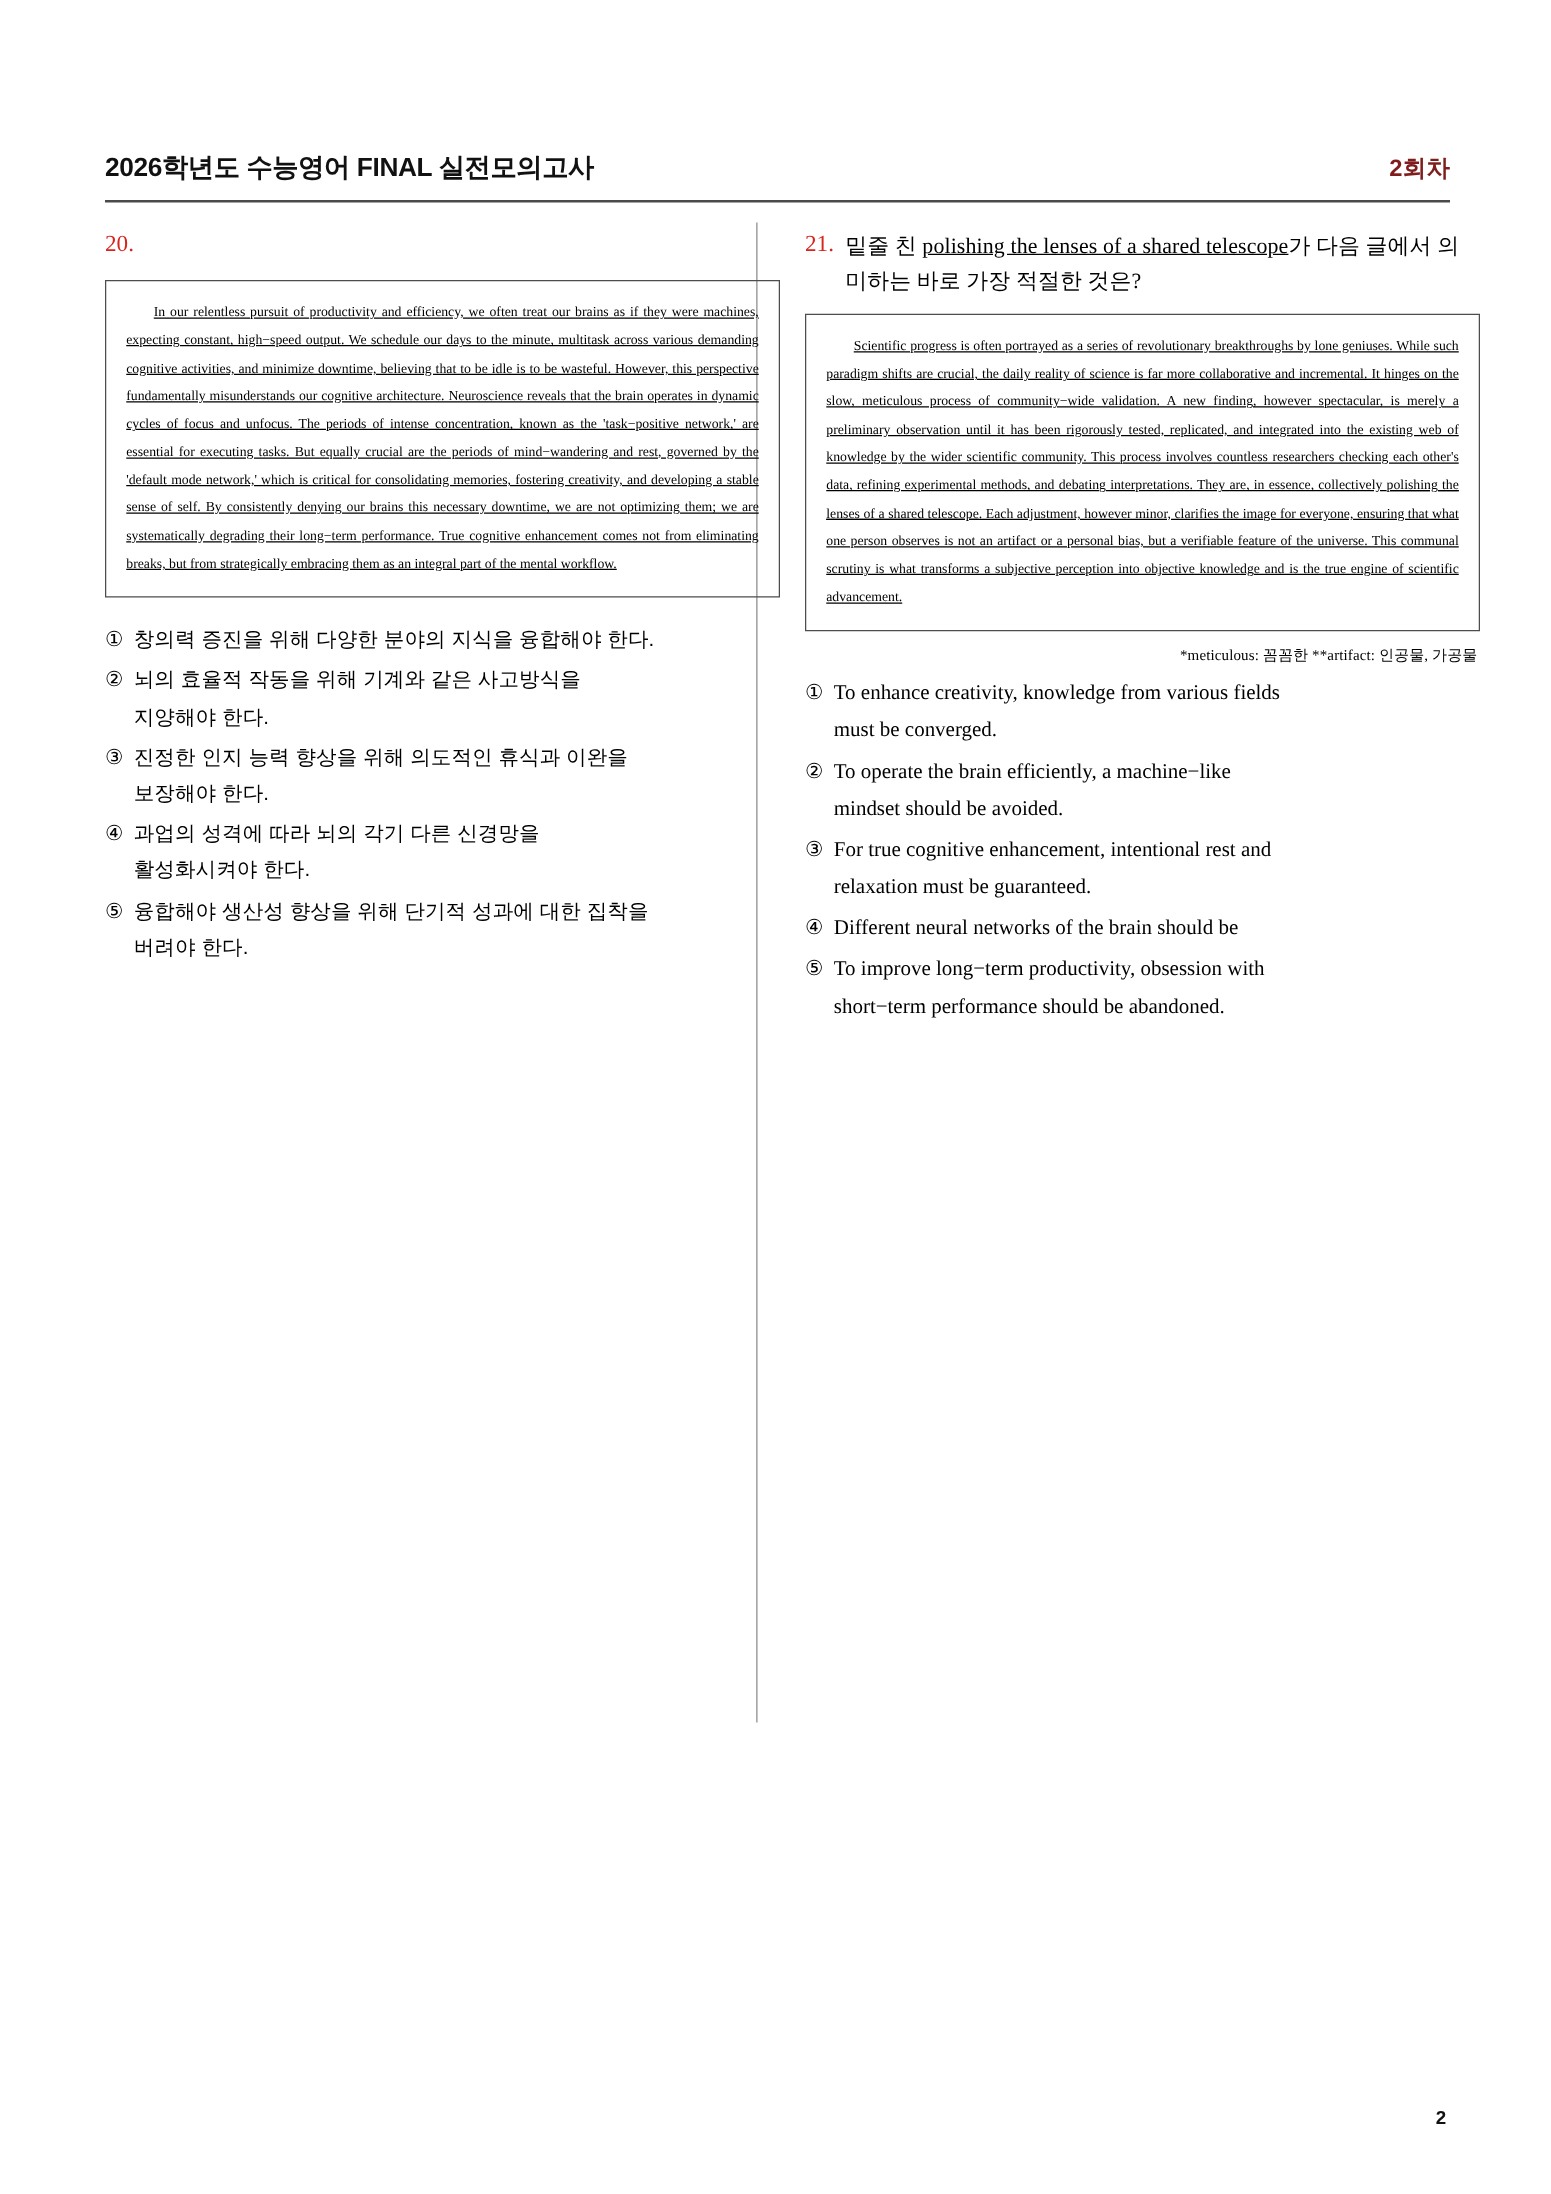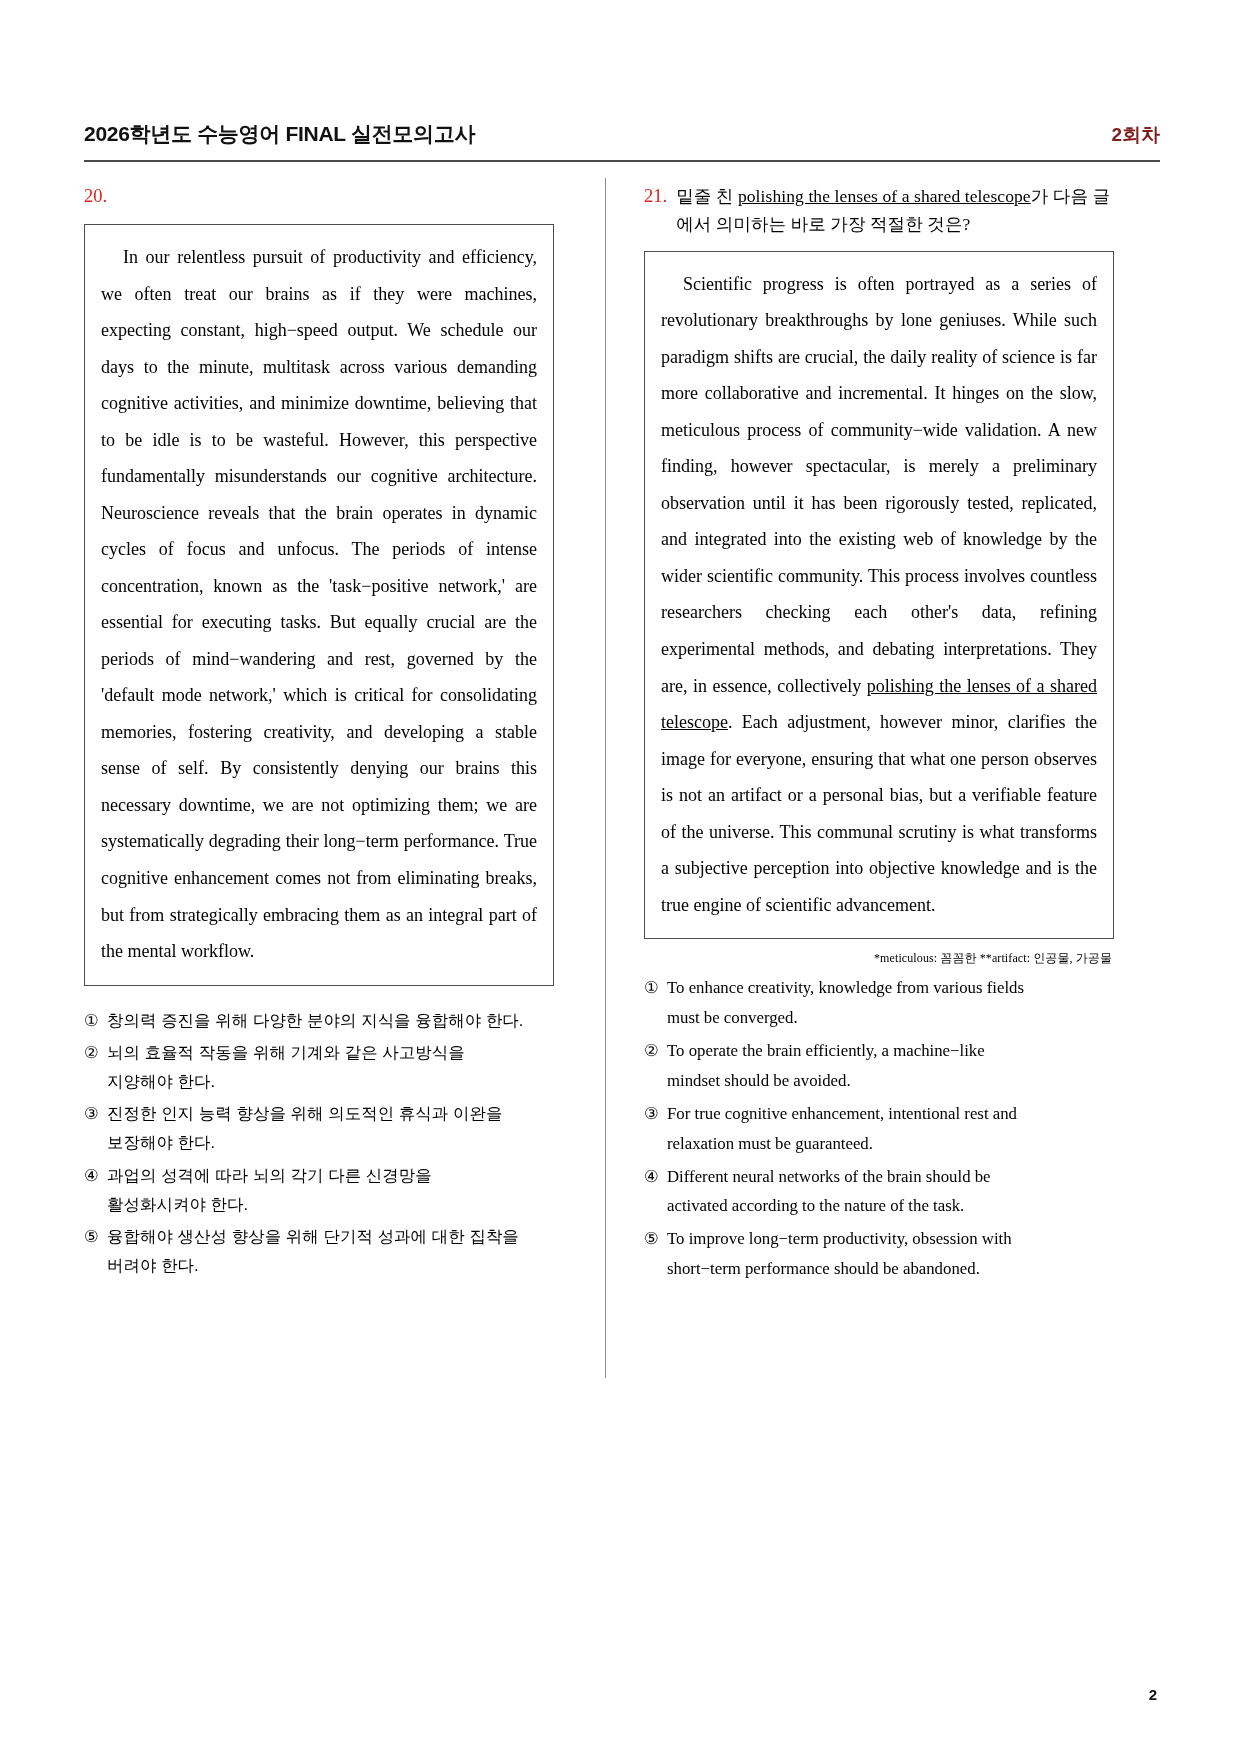--- a/index.html
+++ b/index.html
@@ -53,21 +53,21 @@
     top: 160px;
     width: 1076px;
     height: 2px;
     background: #4a4a4a;
   }
 
   
   .col {
     position: absolute;
     top: 182px;
-    width: 470px;
+    width: 540px;
   }
   .col-left  { left: 84px; }
   .col-right { left: 644px; }
 
   .col-divider {
     position: absolute;
     left: 605px;
     top: 178px;
     width: 1px;
     height: 1200px;
@@ -92,26 +92,27 @@
   .q-text {
     flex: 1 1 auto;
     letter-spacing: 0.1px;
   }
   .q-text .u { text-decoration: underline; }
 
   
   .passage {
     border: 1px solid #4d4d4d;
     padding: 14px 16px 15px 16px;
-    font-size: 18px;
+    font-size: 11px;
     line-height: 2.03;
     text-align: justify;
     text-justify: inter-word;
     box-sizing: border-box;
     hyphens: none;
+    text-decoration: underline;
   }
   .passage p { margin: 0; text-indent: 22px; }
   .passage .u { text-decoration: underline; }
 
   
   .footnote {
     text-align: right;
     font-size: 12px;
     margin-top: 11px;
     margin-bottom: 4px;
@@ -227,21 +228,21 @@
       <li class="choice">
         <span class="choice-marker">②</span>
         <span class="choice-body"><span>To operate the brain efficiently, a machine−like</span><span class="l2">mindset should be avoided.</span></span>
       </li>
       <li class="choice">
         <span class="choice-marker">③</span>
         <span class="choice-body"><span>For true cognitive enhancement, intentional rest and</span><span class="l2">relaxation must be guaranteed.</span></span>
       </li>
       <li class="choice">
         <span class="choice-marker">④</span>
-        <span class="choice-body"><span>Different neural networks of the brain should be</span><span class="l2">activated according to the nature of the task.</span></span>
+        <span class="choice-body"><span>Different neural networks of the brain should be</span></span>
       </li>
       <li class="choice">
         <span class="choice-marker">⑤</span>
         <span class="choice-body"><span>To improve long−term productivity, obsession with</span><span class="l2">short−term performance should be abandoned.</span></span>
       </li>
     </ul>
   </div>
 
   <div class="page-number">2</div>
 

